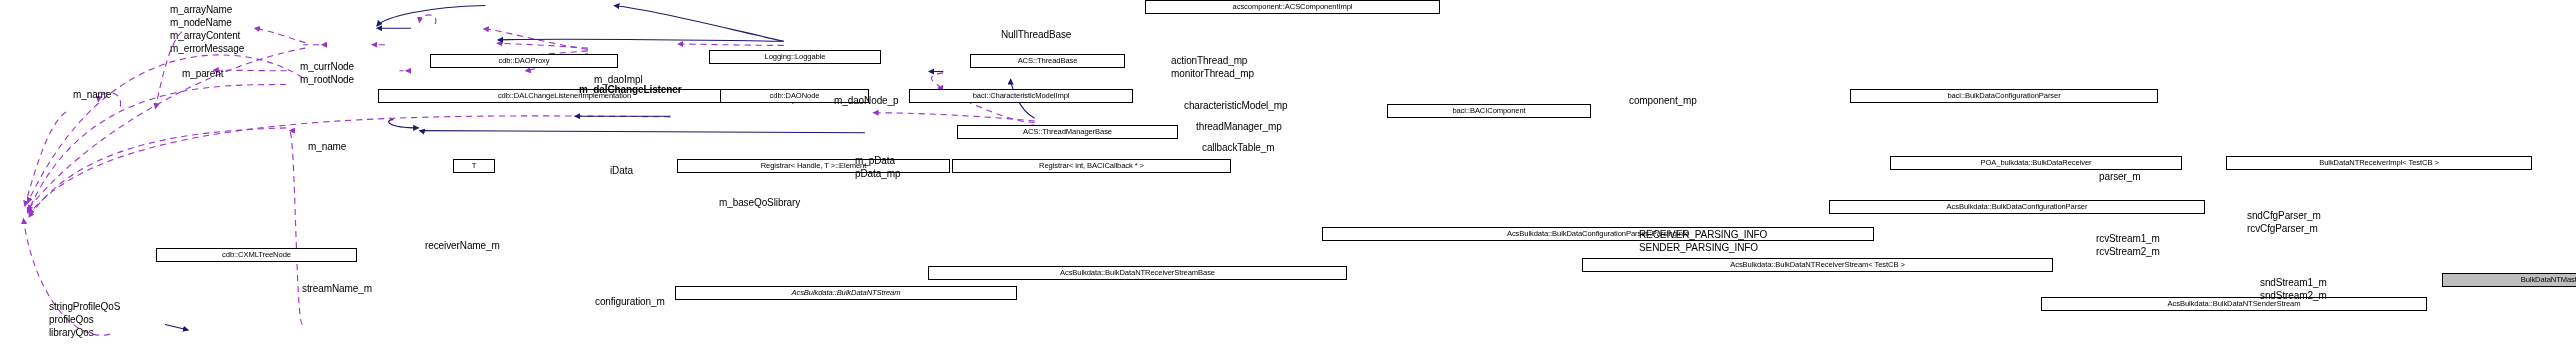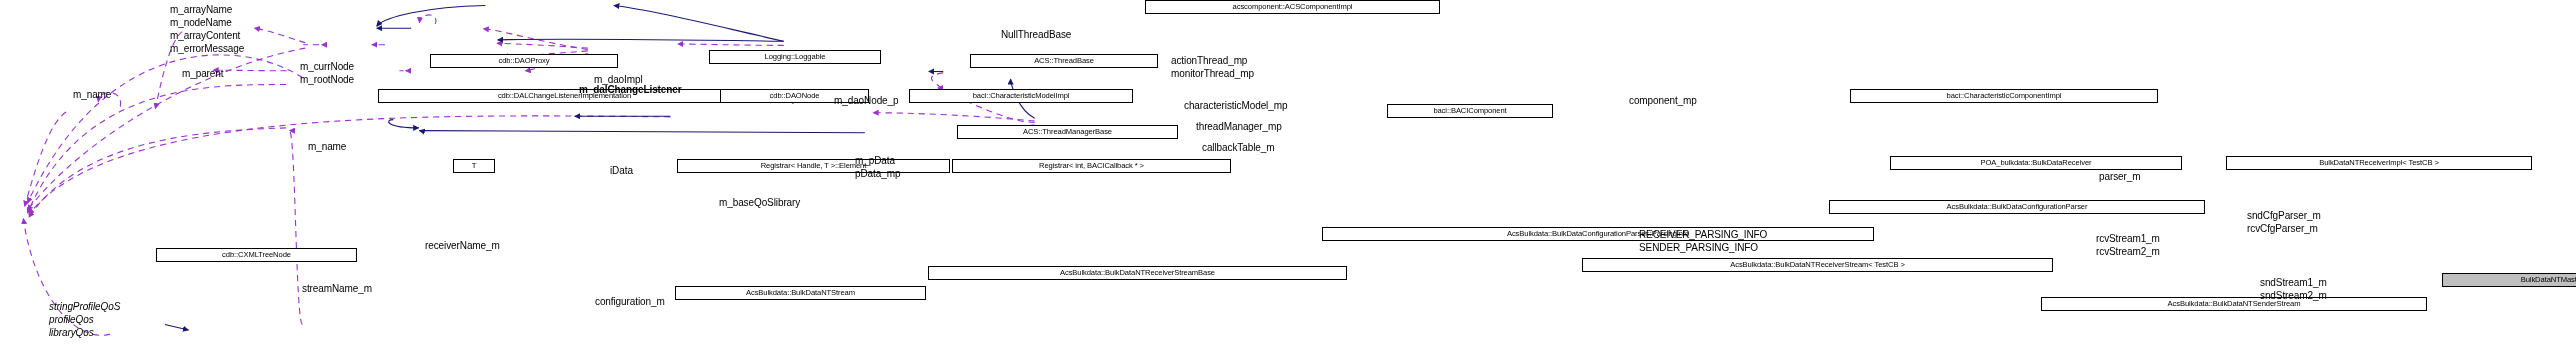--- a/index.html
+++ b/index.html
@@ -145,33 +145,33 @@
 
       <path d="M240,472 L274,480"></path>
     </g>
   </svg>
 
   <div id="nodes-layer">
       <div class="node" style="left: 156px; top: 248px; width: 201px;">cdb::CXMLTreeNode</div>
       <div class="node" style="left: 430px; top: 54px; width: 188px;">cdb::DAOProxy</div>
       <div class="node" style="left: 378px; top: 89px; width: 373px;">cdb::DALChangeListenerImplementation</div>
       <div class="node" style="left: 453px; top: 159px; width: 42px;">T</div>
-      <div class="node" style="left: 675px; top: 286px; width: 251px;">AcsBulkdata::BulkDataNTStream</div>
+      <div class="node" style="left: 675px; top: 286px; width: 342px; font-style: italic;">AcsBulkdata::BulkDataNTStream</div>
       <div class="node" style="left: 709px; top: 50px; width: 172px;">Logging::Loggable</div>
       <div class="node" style="left: 720px; top: 89px; width: 149px;">cdb::DAONode</div>
       <div class="node" style="left: 677px; top: 159px; width: 273px;">Registrar&lt; Handle, T &gt;::Element</div>
       <div class="node" style="left: 952px; top: 159px; width: 279px;">Registrar&lt; int, BACICallback * &gt;</div>
-      <div class="node" style="left: 970px; top: 54px; width: 188px;">ACS::ThreadBase</div>
+      <div class="node" style="left: 970px; top: 54px; width: 155px;">ACS::ThreadBase</div>
       <div class="node" style="left: 909px; top: 89px; width: 224px;">baci::CharacteristicModelImpl</div>
       <div class="node" style="left: 957px; top: 125px; width: 221px;">ACS::ThreadManagerBase</div>
       <div class="node" style="left: 1145px; top: 0px; width: 295px;">acscomponent::ACSComponentImpl</div>
-      <div class="node" style="left: 1387px; top: 104px; width: 166px;">baci::BACIComponent</div>
+      <div class="node" style="left: 1387px; top: 104px; width: 204px;">baci::BACIComponent</div>
       <div class="node" style="left: 928px; top: 266px; width: 419px;">AcsBulkdata::BulkDataNTReceiverStreamBase</div>
       <div class="node" style="left: 1322px; top: 227px; width: 552px;">AcsBulkdata::BulkDataConfigurationParser::ParsingInfo</div>
-      <div class="node" style="left: 1850px; top: 89px; width: 308px;">baci::CharacteristicComponentImpl</div>
+      <div class="node" style="left: 1850px; top: 89px; width: 308px;">baci::BulkDataConfigurationParser</div>
       <div class="node" style="left: 1829px; top: 200px; width: 376px;">AcsBulkdata::BulkDataConfigurationParser</div>
       <div class="node" style="left: 1890px; top: 156px; width: 292px;">POA_bulkdata::BulkDataReceiver</div>
       <div class="node" style="left: 1582px; top: 258px; width: 471px;">AcsBulkdata::BulkDataNTReceiverStream&lt; TestCB &gt;</div>
       <div class="node" style="left: 2041px; top: 297px; width: 386px;">AcsBulkdata::BulkDataNTSenderStream</div>
       <div class="node" style="left: 2226px; top: 156px; width: 306px;">BulkDataNTReceiverImpl&lt; TestCB &gt;</div>
       <div class="node highlight" style="left: 2442px; top: 273px; width: 234px;">BulkDataNTMasterImpl</div>
     </div>
   <div id="labels-layer">
       <div class="edge-label" style="left: 170px; top: 3.2px;">m_arrayName<br>m_nodeName<br>m_arrayContent<br>m_errorMessage</div>
       <div class="edge-label" style="left: 182px; top: 67px;">m_parent</div>
@@ -191,16 +191,16 @@
       <div class="edge-label" style="left: 1629px; top: 94px;">component_mp</div>
       <div class="edge-label" style="left: 719px; top: 196px;">m_baseQoSlibrary</div>
       <div class="edge-label" style="left: 1639px; top: 228px;">RECEIVER_PARSING_INFO<br>SENDER_PARSING_INFO</div>
       <div class="edge-label" style="left: 2099px; top: 170px;">parser_m</div>
       <div class="edge-label" style="left: 2247px; top: 209px;">sndCfgParser_m<br>rcvCfgParser_m</div>
       <div class="edge-label" style="left: 425px; top: 239px;">receiverName_m</div>
       <div class="edge-label" style="left: 2096px; top: 232px;">rcvStream1_m<br>rcvStream2_m</div>
       <div class="edge-label" style="left: 302px; top: 282px;">streamName_m</div>
       <div class="edge-label" style="left: 595px; top: 295px;">configuration_m</div>
       <div class="edge-label" style="left: 2260px; top: 276px;">sndStream1_m<br>sndStream2_m</div>
-      <div class="edge-label" style="left: 49px; top: 300px; font-style: italic;">stringProfileQoS<br>profileQos<br>libraryQos</div>
+      <div class="edge-label" style="left: 49px; top: 300px;">stringProfileQoS<br>profileQos<br>libraryQos</div>
     </div>
 </div>
 
 
 </body></html>

